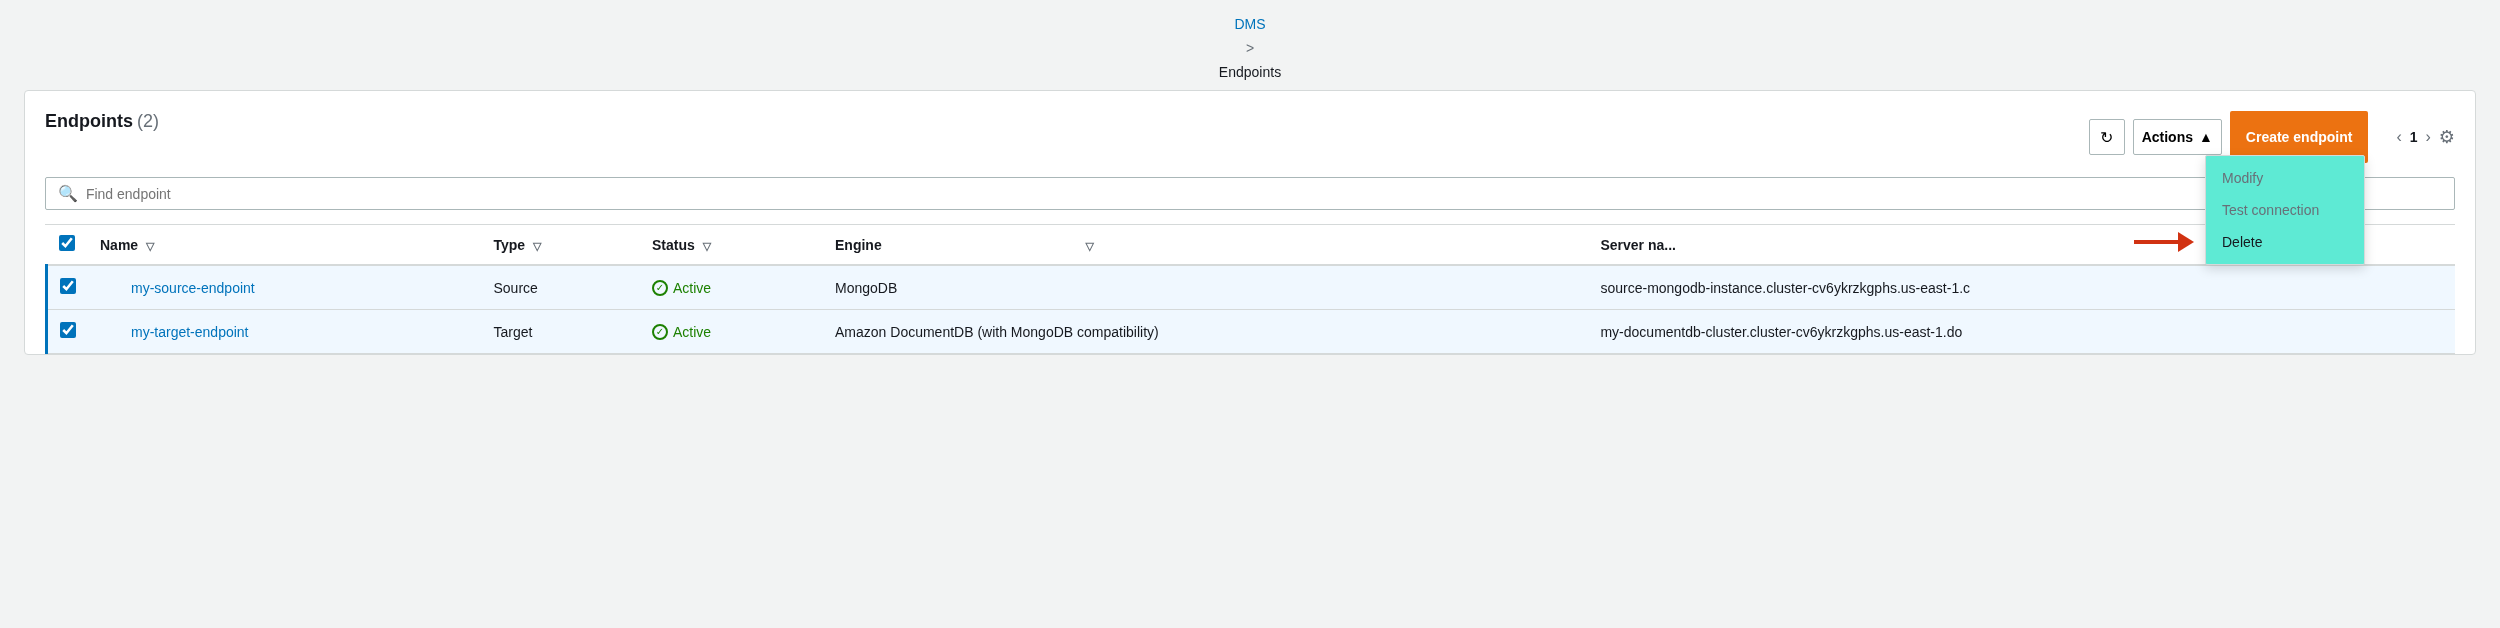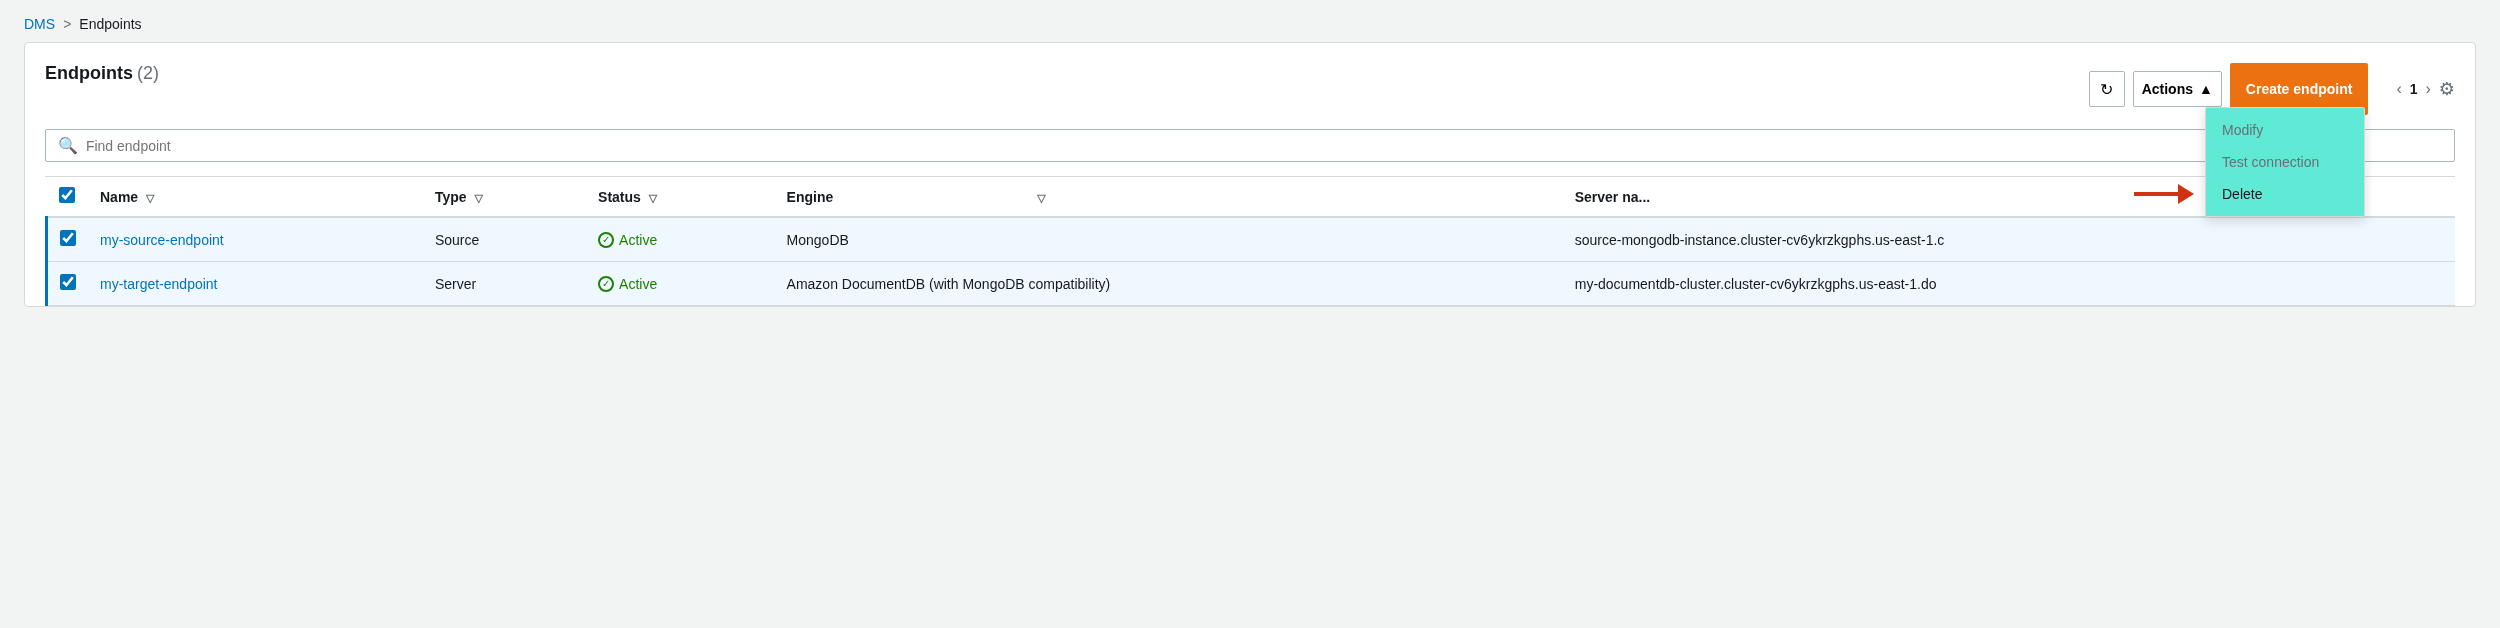--- a/index.html
+++ b/index.html
@@ -8,20 +8,21 @@
       background: #f2f3f3;
       font-size: 14px;
       color: #16191f;
     }
     .breadcrumb {
       padding: 16px 24px 10px;
       display: flex;
       align-items: center;
       gap: 8px;
       font-size: 14px;
+      flex-direction: column;
     }
     .breadcrumb-link {
       color: #0073bb;
       text-decoration: none;
     }
     .breadcrumb-sep {
       color: #687078;
     }
     .breadcrumb-current {
       color: #16191f;
@@ -148,20 +149,21 @@
       border-left: 3px solid #0073bb;
     }
     tbody td {
       padding: 12px 12px;
       font-size: 14px;
       color: #16191f;
     }
     .link {
       color: #0073bb;
       text-decoration: none;
+      margin-left: 31px;
     }
     .status-active {
       display: flex;
       align-items: center;
       gap: 5px;
       color: #1d8102;
       font-weight: 500;
     }
     .status-icon {
       width: 16px;
@@ -312,21 +314,21 @@
           <td>MongoDB</td>
           <td>source-mongodb-instance.cluster-cv6ykrzkgphs.us-east-1.c</td>
         </tr>
         <tr class="selected">
           <td class="checkbox-col">
             <input type="checkbox" class="cb" checked="" style="">
           </td>
           <td>
             <a class="link">my-target-endpoint</a>
           </td>
-          <td>Server</td>
+          <td>Target</td>
           <td>
             <div class="status-active">
               <div class="status-icon">✓</div>
               <span>Active</span>
             </div>
           </td>
           <td>Amazon DocumentDB (with MongoDB compatibility)</td>
           <td>my-documentdb-cluster.cluster-cv6ykrzkgphs.us-east-1.do</td>
         </tr>
       </tbody>

